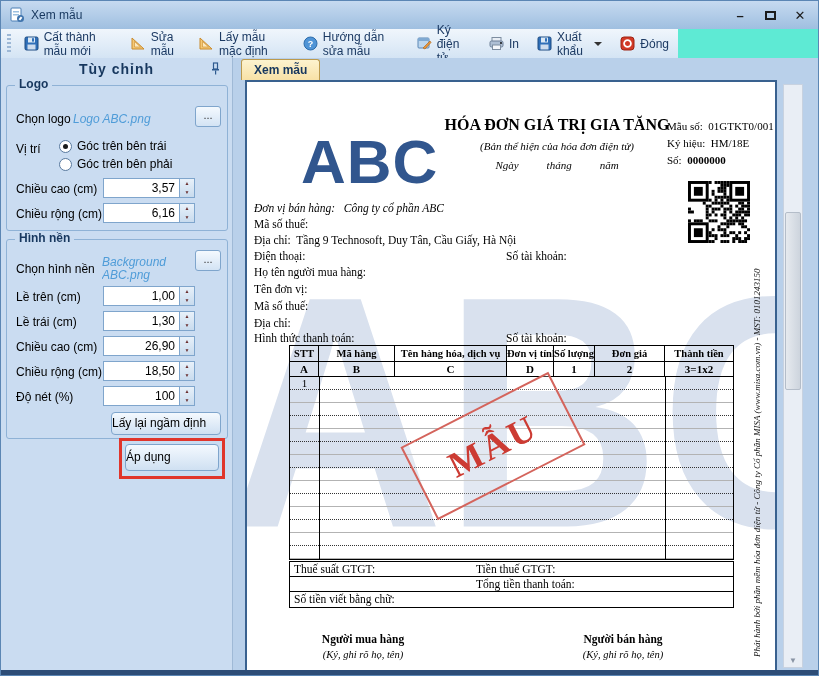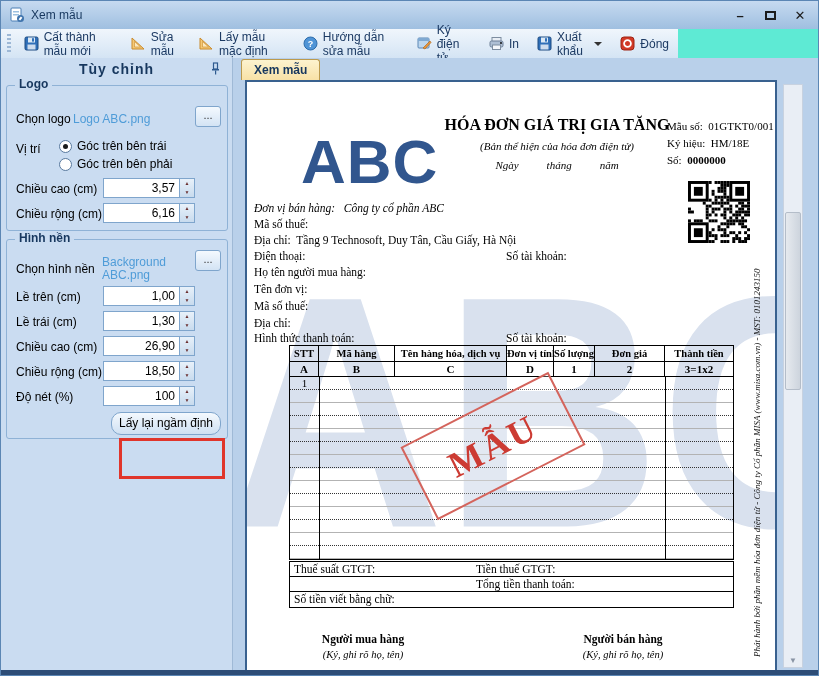--- a/index.html
+++ b/index.html
@@ -33,36 +33,36 @@
   
   .sidebar{ position:absolute; left:0; top:57px; width:232px; height:614px; background:#cadcf1;
     border-right:1px solid #9fb9d6; }
   .side-head{ position:relative; height:22px; display:flex; align-items:center; justify-content:center; }
   .side-head .t{ font-size:14px; font-weight:bold; color:#17375e; letter-spacing:1px; }
   .pin{ position:absolute; right:10px; top:4px; width:13px; height:13px; }
   .group{ position:absolute; left:5px; width:222px; border:1px solid #8fb2d6; border-radius:3px; }
   .group-title{ position:absolute; top:-9px; left:8px; background:#cadcf1; padding:0 4px;
     font-size:12px; font-weight:bold; color:#17375e; }
   .lbl{ position:absolute; font-size:12px; color:#000; }
-  .link{ position:absolute; font-size:12px; color:#4f9cd8; cursor:pointer; }
+  .link{ position:absolute; font-size:12px; color:#4f9cd8; cursor:pointer;font-style:italic; }
   .browse{ position:absolute; width:26px; height:21px; border:1px solid #7fa5cc; border-radius:3px;
     background:linear-gradient(#f4f9fe,#d3e3f4); font-size:11px; color:#333; text-align:center; line-height:17px; }
   .radio-row{ position:absolute; display:flex; align-items:center; gap:5px; }
   .radio{ width:13px; height:13px; border:1px solid #58799e; border-radius:50%; background:#fff; position:relative; flex:none;}
   .radio.checked::after{ content:""; position:absolute; left:3px; top:3px; width:5px; height:5px;
     border-radius:50%; background:#1b1b1b; }
   .radio-row .lab{ font-size:12px; }
   .spin{ position:absolute; display:flex; height:20px; }
   .spin input{ width:76px; height:20px; border:1px solid #7fa5cc; border-right:none; background:#fff;
     font:12px "Liberation Sans",sans-serif; text-align:right; padding-right:4px; }
   .spin-btns{ width:16px; height:20px; border:1px solid #7fa5cc; background:linear-gradient(#e8f1fa,#c8dbee);
     display:flex; flex-direction:column; }
   .spin-btns div{ flex:1; font-size:5px; line-height:9px; text-align:center; color:#6b3030; cursor:default; }
-  .side-btn{ position:absolute; border:1px solid #7fa5cc; border-radius:10px;
-    background:linear-gradient(#f4f9fe,#cfe0f2); font-size:12px; color:#000; text-align:center; }
+  .side-btn{ position:absolute; border:1px solid #7fa5cc; border-radius:4px;
+    background:linear-gradient(#f4f9fe,#cfe0f2); font-size:12px; color:#000; text-align:left; }
   .apply-box{ position:absolute; left:118px; top:380px; width:106px; height:41px; border:3px solid #e0352b; }
 
   
   .main{ position:absolute; left:232px; top:57px; width:587px; height:614px; background:#b9d0ea; }
   .tab{ position:absolute; left:8px; top:1px; height:21px; padding:0 12px; line-height:20px;
     background:linear-gradient(#fdf3cf,#f8e1a6); border:1px solid #bb9a4e; border-bottom:none;
     border-radius:3px 3px 0 0; font-size:12px; font-weight:bold; color:#17375e; }
   .frame{ position:absolute; left:12px; top:22px; width:532px; height:592px;
     border:2px solid #39618f; background:#fff; overflow:hidden; }
   .scrollbar{ position:absolute; left:550px; top:26px; width:20px; height:584px;
@@ -311,20 +311,21 @@
         <div class="spin-btns">
             <div>▲</div>
             <div>▼</div>
           </div>
       </div>
 
       <div class="side-btn" style="right:6px;top:172px;width:110px;height:23px;line-height:21px;">Lấy lại ngầm định</div>
     </div>
 
     <div class="apply-box"></div>
+    <div class="side-btn" style="left:124px;top:386px;width:94px;height:27px;line-height:25px;">Áp dụng</div>
   </div>
 
   <div class="main">
     <div class="tab">Xem mẫu</div>
 
     <div class="frame">
       <div class="paper">
 
         <div class="wm">ABC</div>
 

